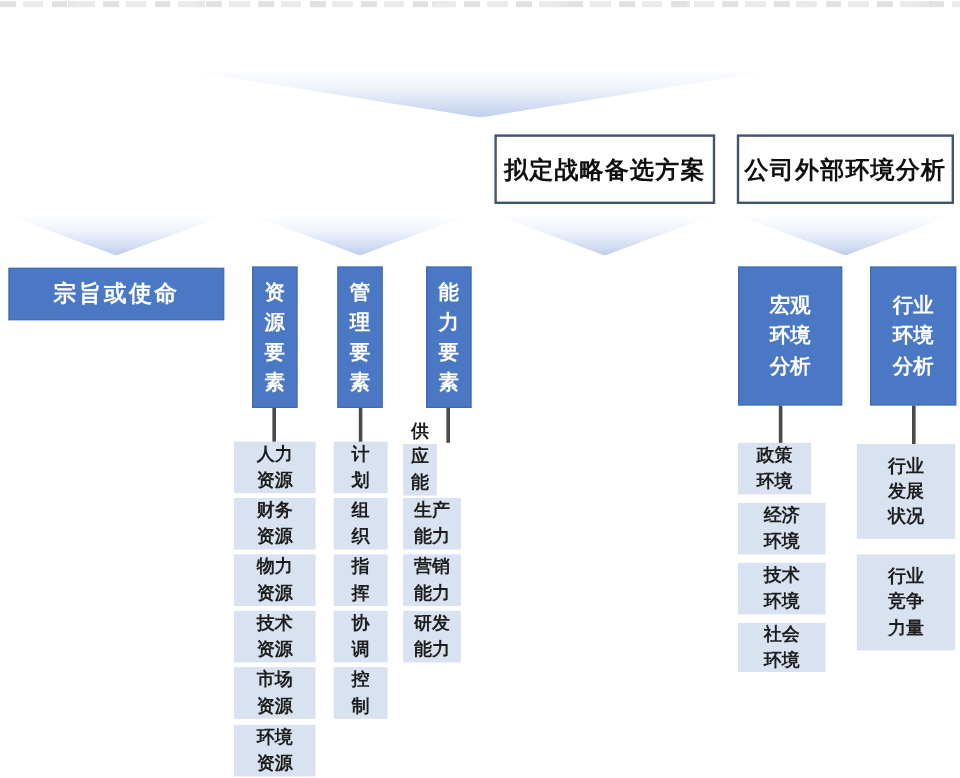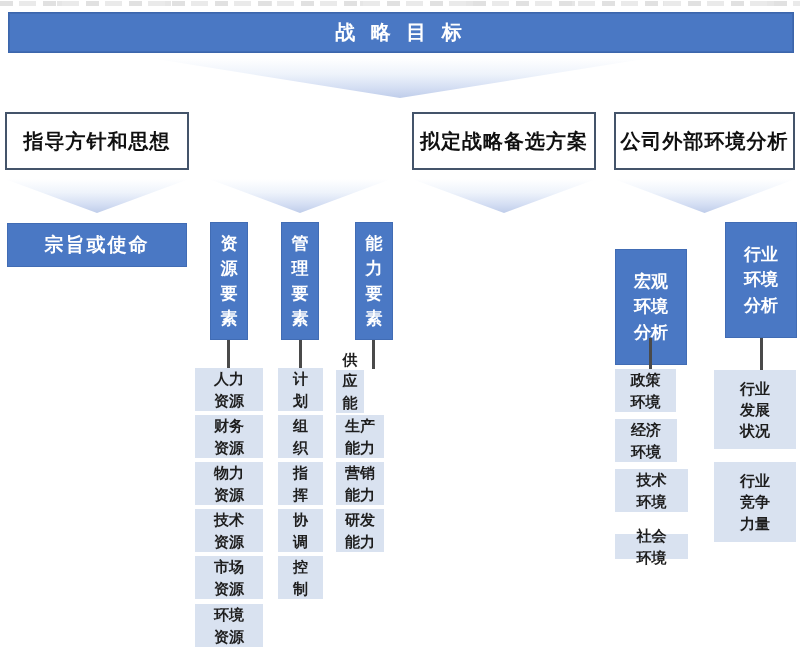--- a/index.html
+++ b/index.html
@@ -68,25 +68,23 @@
   .mission{font-size:19px;letter-spacing:2px;}
   .eval{font-size:18px;line-height:1.5;}
 </style>
 </head>
 <body>
 
 <div id="stage">
 
   <div class="abs crop-strip"></div>
 
-  <div class="abs blue-box banner" style="left:8px;top:12px;width:786px;height:41px;">战 略 目 标</div>
 
   <div class="abs tri" style="left:150px;top:58px;width:500px;height:40px;"></div>
 
-  <div class="abs white-box" style="left:5px;top:112px;width:184px;height:58px;">指导方针和思想</div>
   <div class="abs white-box" style="left:412px;top:112px;width:184px;height:58px;">拟定战略备选方案</div>
   <div class="abs white-box" style="left:614px;top:112px;width:181px;height:58px;">公司外部环境分析</div>
 
   <div class="abs tri" style="left:5px;top:179px;width:184px;height:34px;"></div>
   <div class="abs tri" style="left:209px;top:179px;width:182px;height:34px;"></div>
   <div class="abs tri" style="left:412px;top:179px;width:184px;height:34px;"></div>
   <div class="abs tri" style="left:614px;top:179px;width:181px;height:34px;"></div>
 
   <div class="abs blue-box mission" style="left:7px;top:223px;width:180px;height:44px;">宗旨或使命</div>
 
@@ -97,21 +95,21 @@
   <div class="abs blue-box v-text" style="left:281px;top:222px;width:38px;height:118px;">管
 理
 要
 素</div>
   <div class="abs blue-box v-text" style="left:355px;top:222px;width:38px;height:118px;">能
 力
 要
 素</div>
 
 
-  <div class="abs blue-box v-text" style="left:615px;top:222px;width:72px;height:116px;margin-top:27px;">宏观
+  <div class="abs blue-box v-text" style="left:615px;top:222px;width:87px;height:116px;">宏观
 环境
 分析</div>
   <div class="abs blue-box v-text" style="left:725px;top:222px;width:72px;height:116px;">行业
 环境
 分析</div>
 
   <div class="abs vline" style="left:227px;top:340px;height:29px;"></div>
   <div class="abs vline" style="left:299px;top:340px;height:29px;"></div>
   <div class="abs vline" style="left:372px;top:340px;height:29px;"></div>
   <div class="abs vline" style="left:649px;top:338px;height:32px;"></div>
@@ -145,25 +143,25 @@
 能力</div>
   <div class="abs light-box" style="left:336px;top:415px;width:48px;height:43px;">生产
 能力</div>
   <div class="abs light-box" style="left:336px;top:462px;width:48px;height:43px;">营销
 能力</div>
   <div class="abs light-box" style="left:336px;top:509px;width:48px;height:43px;">研发
 能力</div>
 
   <div class="abs light-box" style="left:615px;top:369px;width:61px;height:43px;">政策
 环境</div>
-  <div class="abs light-box" style="left:615px;top:419px;width:62px;height:43px;">经济
+  <div class="abs light-box" style="left:615px;top:419px;width:73px;height:43px;">经济
 环境</div>
   <div class="abs light-box" style="left:615px;top:469px;width:73px;height:43px;">技术
 环境</div>
-  <div class="abs light-box" style="left:615px;top:534px;width:73px;height:25px;">社会
+  <div class="abs light-box" style="left:615px;top:519px;width:73px;height:41px;">社会
 环境</div>
 
   <div class="abs light-box" style="left:714px;top:370px;width:82px;height:79px;">行业
 发展
 状况</div>
   <div class="abs light-box" style="left:714px;top:462px;width:82px;height:80px;">行业
 竞争
 力量</div>
 
 </div>

